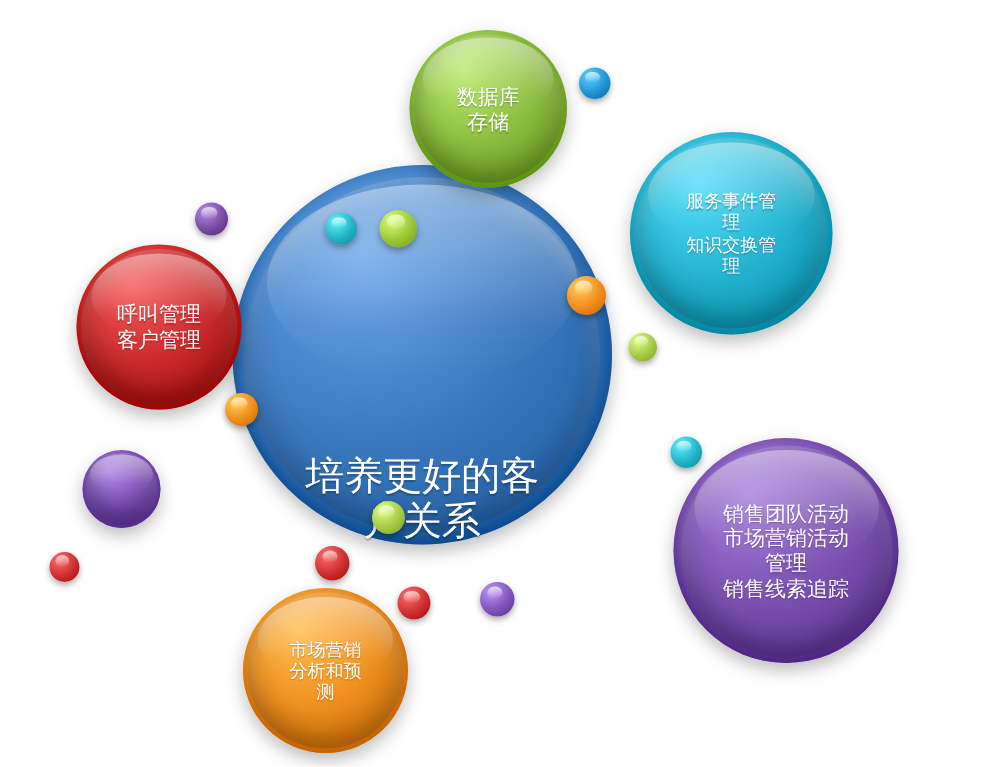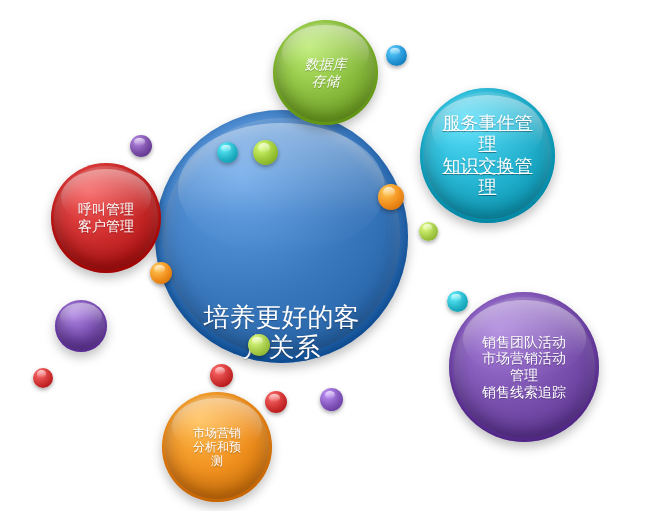--- a/index.html
+++ b/index.html
@@ -88,25 +88,25 @@
 </head>
 <body>
 
 <div id="canvas">
     <div class="bubble gloss z-back" style="left: 55px; top: 300px; width: 52px; height: 52px; background: radial-gradient(circle at 34% 26%, rgb(174, 129, 231) 0%, rgb(132, 87, 189) 48%, rgb(98, 53, 155) 100%); box-shadow: rgba(0, 0, 0, 0.26) 0px 5px 11px, rgb(82, 37, 139) 0px -6px 14px inset;"></div>
     <div class="bubble gloss z-center" style="left: 155px; top: 110px; width: 253px; height: 253px; background: radial-gradient(circle at 34% 26%, rgb(100, 162, 231) 0%, rgb(58, 120, 189) 48%, rgb(24, 86, 155) 100%); box-shadow: rgba(0, 0, 0, 0.26) 0px 5px 11px, rgb(8, 70, 139) 0px -6px 14px inset; align-items: flex-end;">
       <div class="label" style="font-size: 26px;">培养更好的客
 户关系</div>
     </div>
     <div class="bubble gloss z-front" style="left: 273px; top: 20px; width: 105px; height: 105px; background: radial-gradient(circle at 34% 26%, rgb(182, 233, 105) 0%, rgb(140, 191, 63) 48%, rgb(106, 157, 29) 100%); box-shadow: rgba(0, 0, 0, 0.26) 0px 5px 11px, rgb(90, 141, 13) 0px -6px 14px inset;">
-      <div class="label" style="font-size: 14px; font-style: italic;">数据库
+      <div class="label" style="font-size: 14px;">数据库
 存储</div>
     </div>
     <div class="bubble gloss z-front" style="left: 420px; top: 88px; width: 135px; height: 135px; background: radial-gradient(circle at 34% 26%, rgb(77, 220, 249) 0%, rgb(35, 178, 207) 48%, rgb(1, 144, 173) 100%); box-shadow: rgba(0, 0, 0, 0.26) 0px 5px 11px, rgb(0, 128, 157) 0px -6px 14px inset;">
-      <div class="label" style="font-size: 18px; text-decoration: underline;">服务事件管
+      <div class="label" style="font-size: 12px;">服务事件管
 理
 知识交换管
 理</div>
     </div>
     <div class="bubble gloss z-front" style="left: 449px; top: 292px; width: 150px; height: 150px; background: radial-gradient(circle at 34% 26%, rgb(165, 123, 218) 0%, rgb(123, 81, 176) 48%, rgb(89, 47, 142) 100%); box-shadow: rgba(0, 0, 0, 0.26) 0px 5px 11px, rgb(73, 31, 126) 0px -6px 14px inset;">
       <div class="label" style="font-size: 14px;">销售团队活动
 市场营销活动
 管理
 销售线索追踪</div>
     </div>

